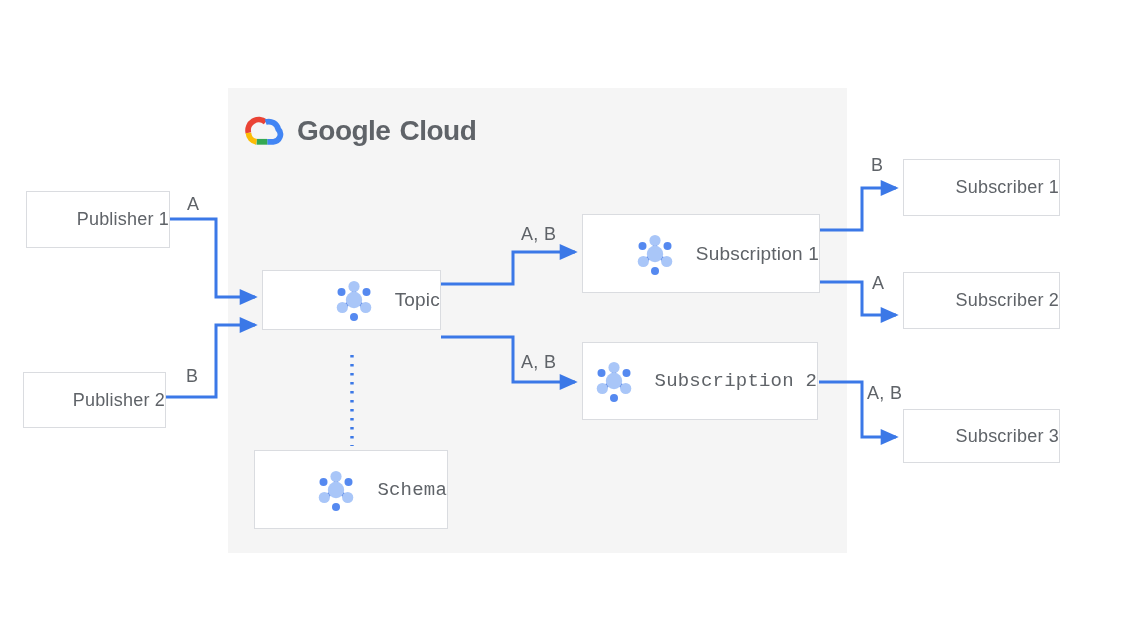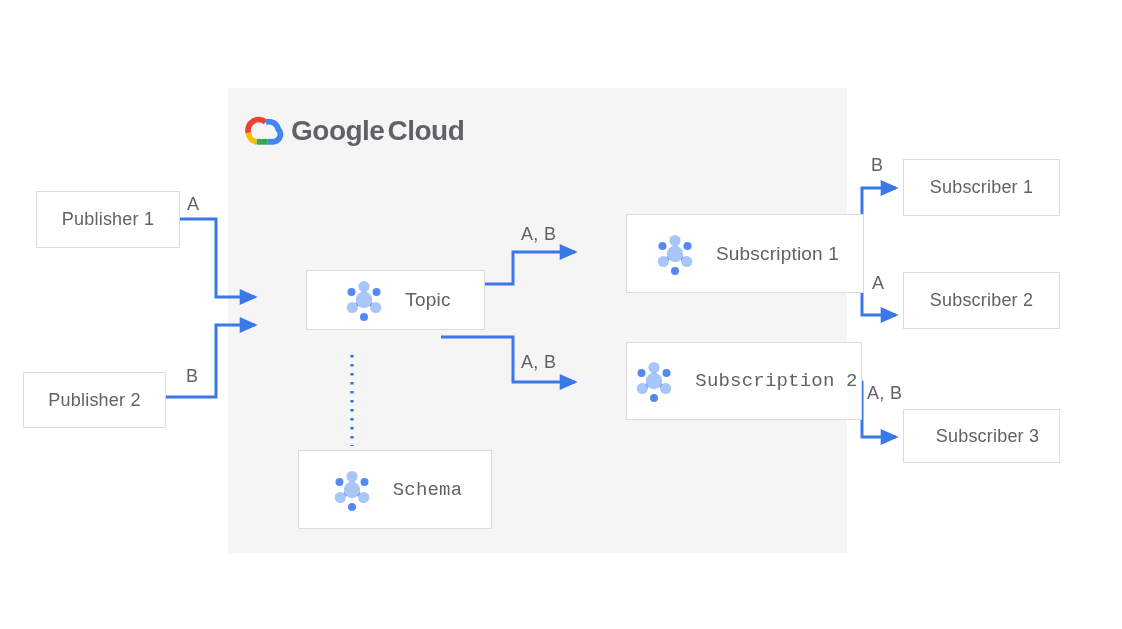--- a/index.html
+++ b/index.html
@@ -7,31 +7,31 @@
     position:relative; width:1122px; height:629px; background:#ffffff;
     font-family:"Liberation Sans", sans-serif; overflow:hidden;
   }
   .panel {
     position:absolute; left:228px; top:88px; width:619px; height:465px;
     background:#F5F5F5;
   }
   .edges { position:absolute; left:0; top:0; width:1122px; height:629px; pointer-events:none; }
   .node {
     position:absolute; background:#ffffff; border:1px solid #DADCE0;
-    display:flex; align-items:center; justify-content:center;
+    display:flex; align-items:center; justify-content:flex-end;
     color:#5F6368; font-size:18px; box-sizing:border-box; letter-spacing:0.2px;
   }
-  .node.iconic { gap:17px; font-size:19px;margin-left:44px; }
+  .node.iconic { gap:17px; font-size:19px; }
   .node .ico { flex:0 0 auto; display:flex; }
   .edge-label {
     position:absolute; color:#5F6368; font-size:18px; letter-spacing:0.3px;
   }
   .logo {
     position:absolute; left:243px; top:110px; height:42px;
-    display:flex; align-items:center; gap:7px;
+    display:flex; align-items:center; gap:13px;
   }
   .logo-google { font-size:28px; font-weight:600; color:#5F6368; letter-spacing:-0.5px; }
   .logo-cloud  { font-size:28px; font-weight:700; color:#5F6368; letter-spacing:-0.5px; margin-left:-4px; }
 </style>
 </head>
 <body>
 
 <div class="canvas">
 
   <div class="panel"></div>
@@ -66,21 +66,21 @@
   </svg>
 
   <span class="edge-label" style="left:187px; top:194px;">A</span>
   <span class="edge-label" style="left:186px; top:366px;">B</span>
   <span class="edge-label" style="left:521px; top:224px;">A, B</span>
   <span class="edge-label" style="left:521px; top:352px;">A, B</span>
   <span class="edge-label" style="left:871px; top:155px;">B</span>
   <span class="edge-label" style="left:872px; top:273px;">A</span>
   <span class="edge-label" style="left:867px; top:383px;">A, B</span>
 
-  <div class="node" style="left:26px; top:191px; width:144px; height:57px;margin-left:10px;">
+  <div class="node" style="left:26px; top:191px; width:144px; height:57px;">
     <span>Publisher 1</span>
   </div>
   <div class="node" style="left:23px; top:372px; width:143px; height:56px;">
     <span>Publisher 2</span>
   </div>
 
   <div class="node iconic" style="left:262px; top:270px; width:179px; height:60px;">
     <span class="ico">
       <svg width="48" height="48" viewBox="0 0 48 48">
         <g stroke="#3D6FE0" stroke-width="4.2">

